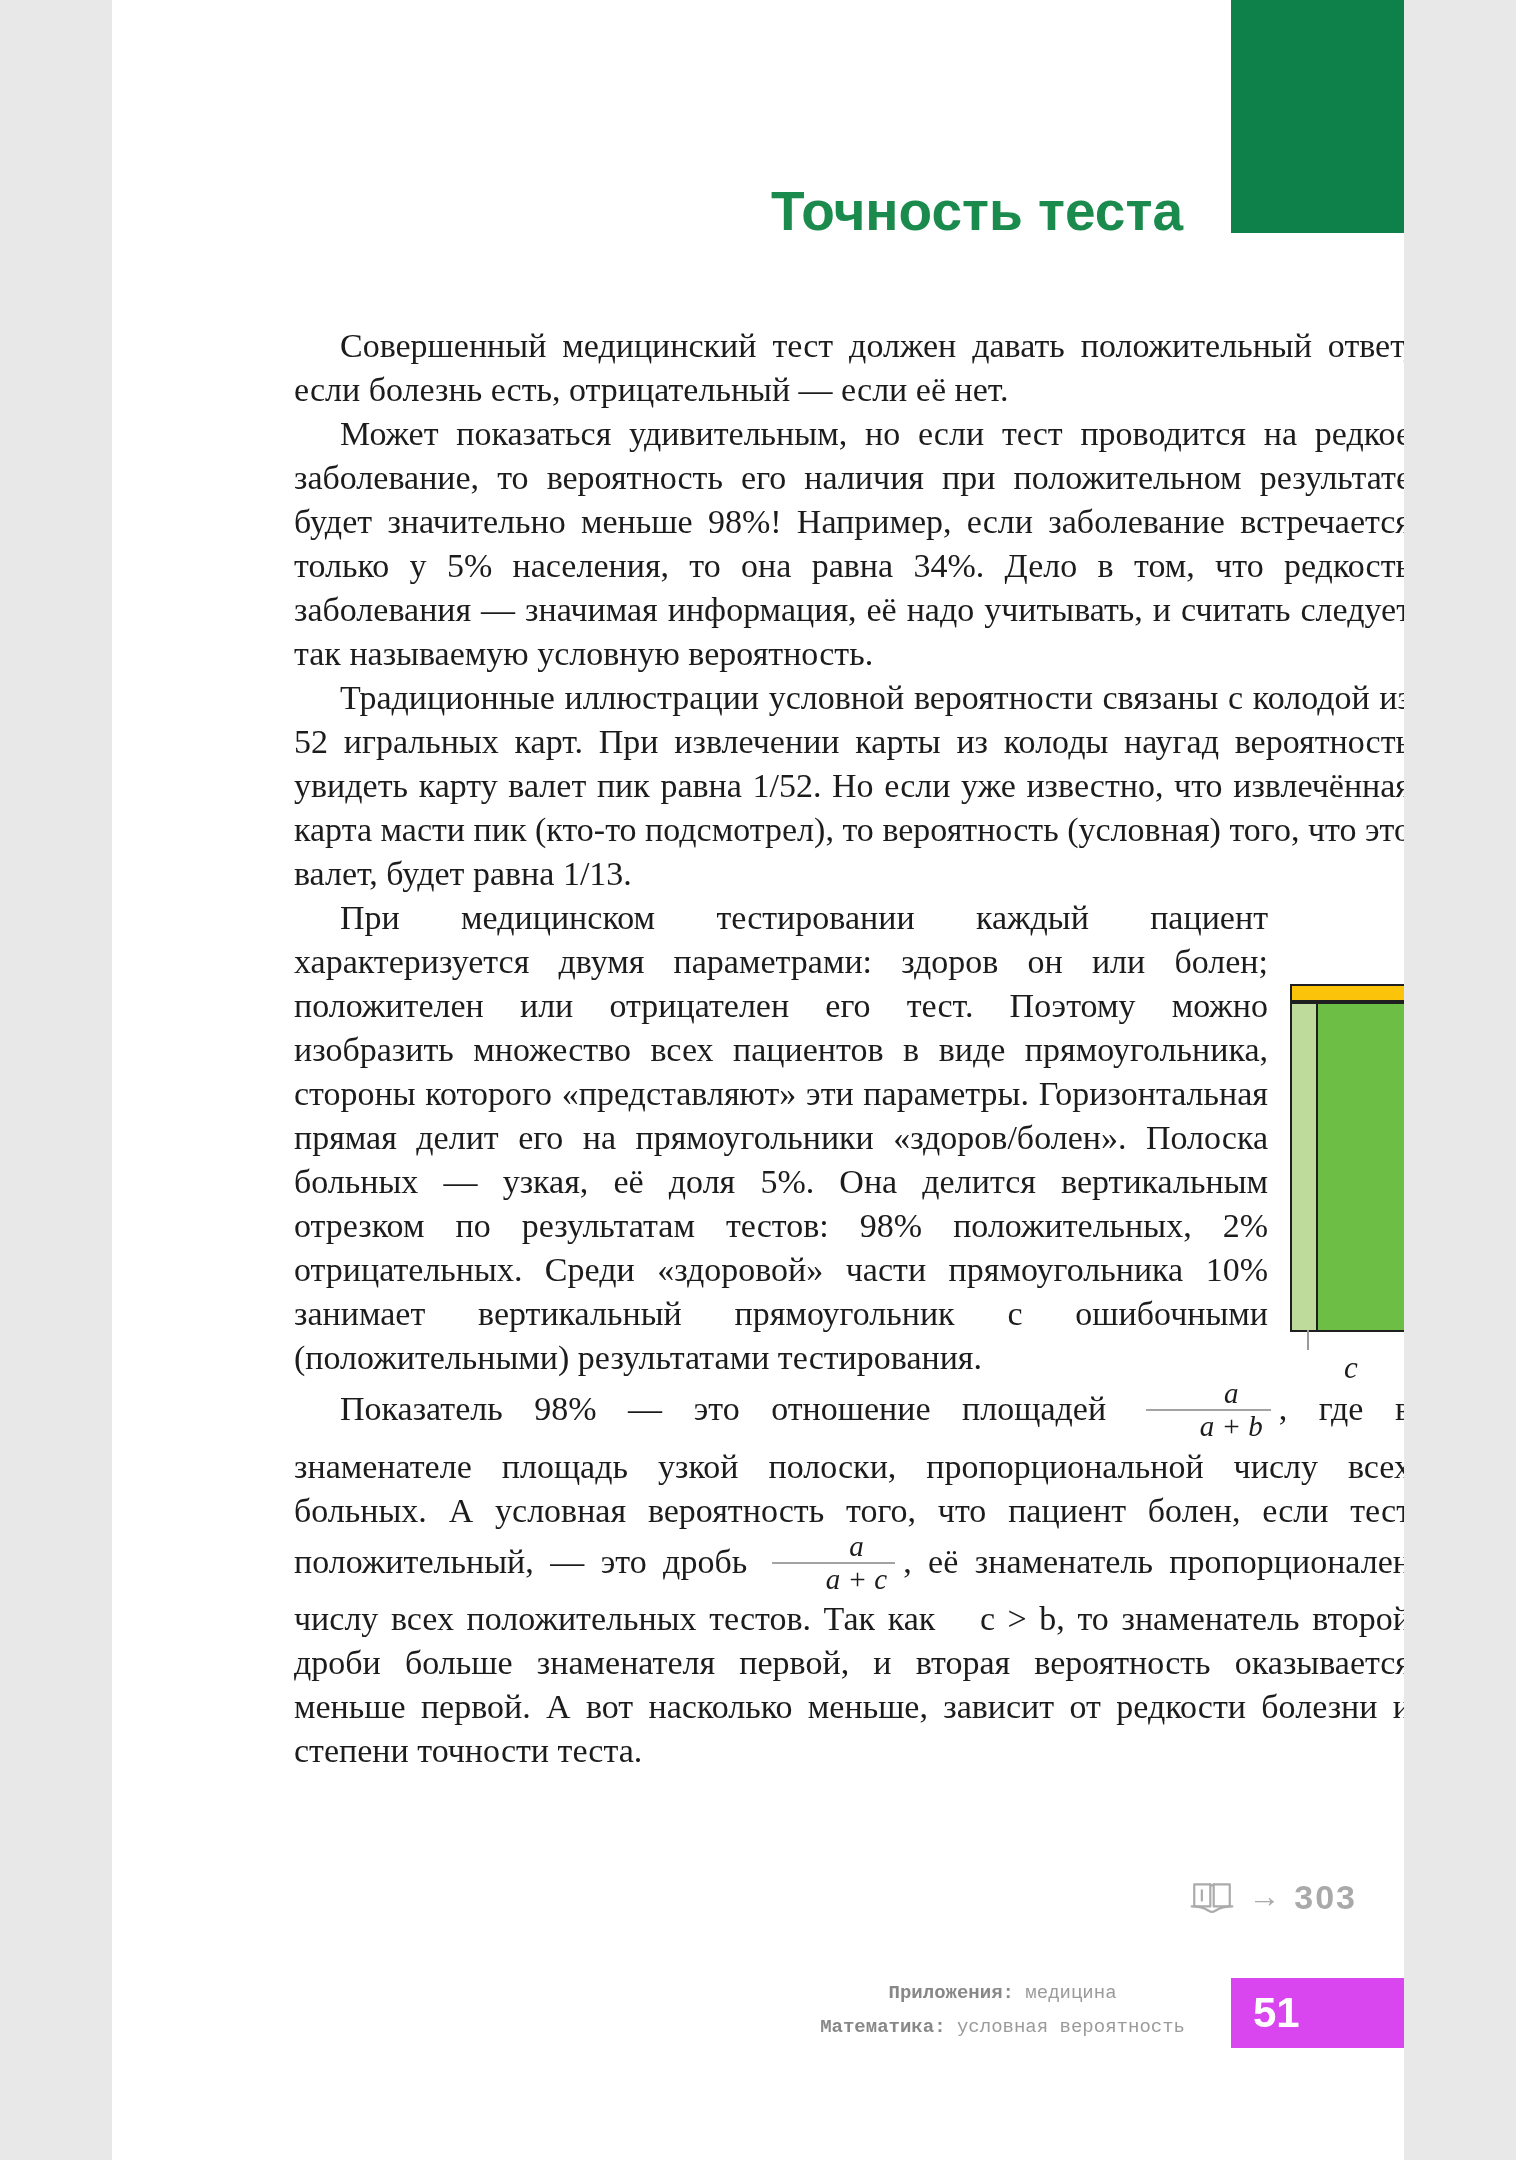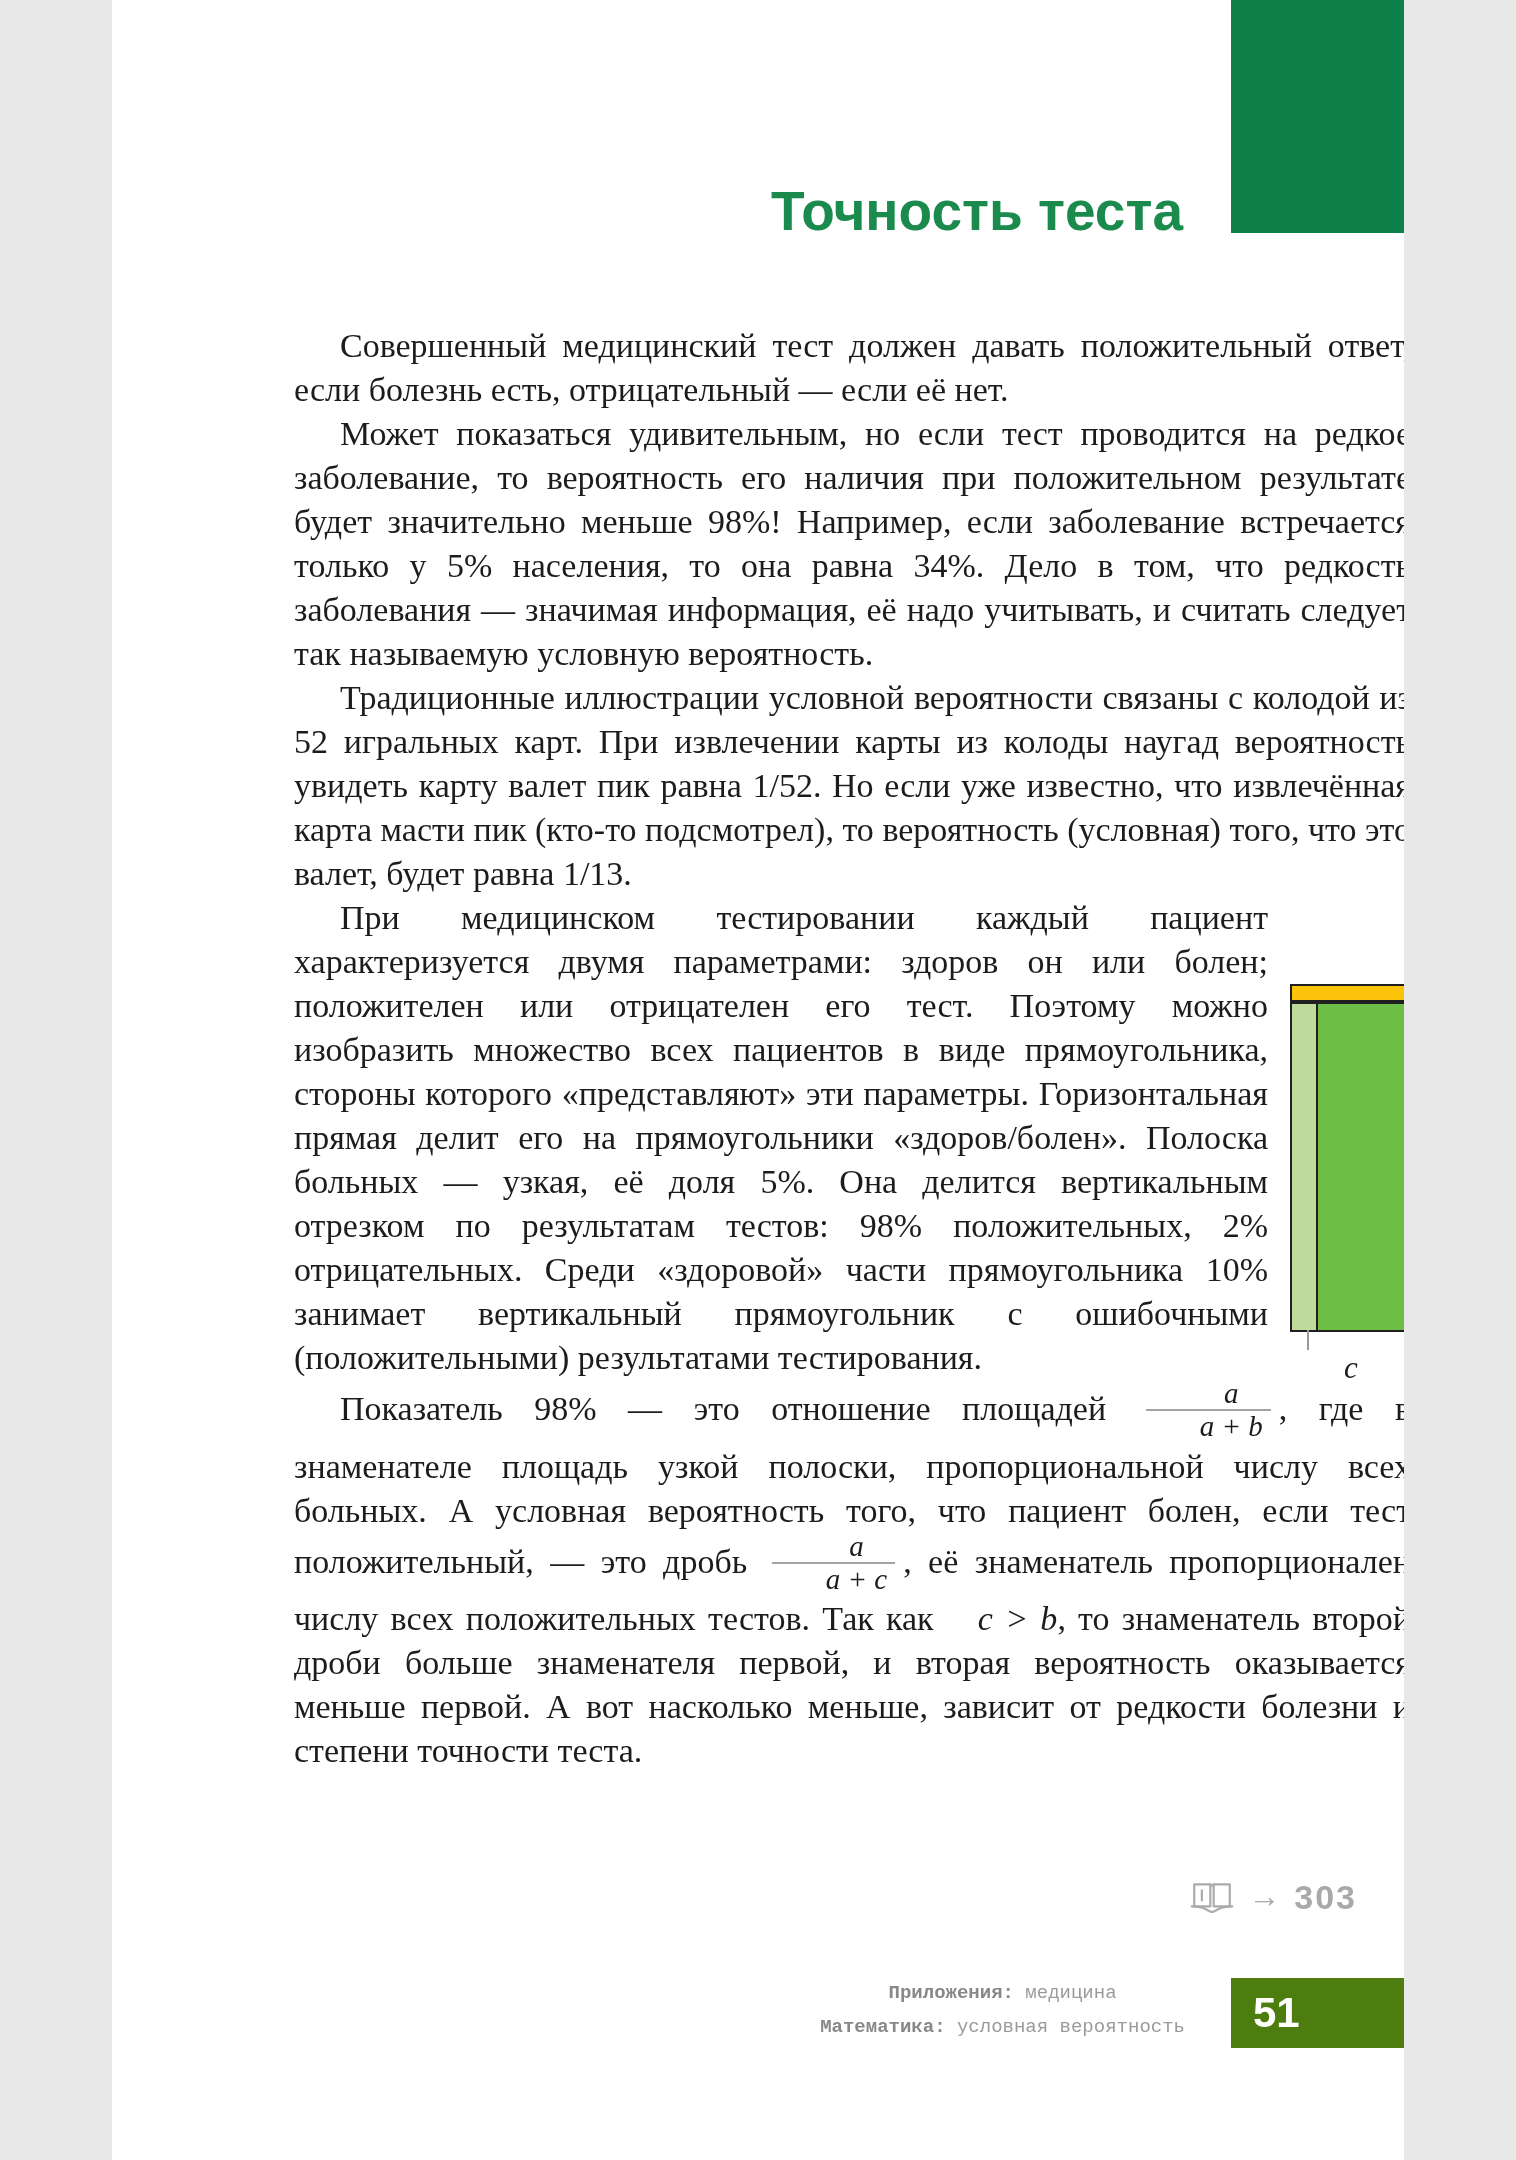--- a/index.html
+++ b/index.html
@@ -14,21 +14,21 @@
     position:absolute;top:188px;right:221px;
     font-family:"Liberation Sans","DejaVu Sans",sans-serif;
     font-weight:bold;font-size:55px;line-height:46px;white-space:nowrap;
   }
   
   .content{
     position:absolute;left:182px;top:324px;width:1117px;
     font-size:34px;line-height:44px;text-align:justify;
   }
   .bp{margin:0;text-indent:46px;}
-  .mathvar{font-style:italic;margin-left:32px;}
+  .mathvar{margin-left:32px;}
   
   .frac{display:inline-block;vertical-align:middle;text-align:center;
         font-style:italic;font-size:29px;line-height:1.08;margin:0 8px;transform:translateY(-2px);}
   .fnum{display:block;padding:0 8px;}
   .fden{display:block;border-top:2px solid #a3a3a3;padding:0 8px;}
   
   .fig{
     float:right;position:relative;width:254px;height:348px;
     margin:88px -133px 0 22px;
   }
@@ -104,17 +104,17 @@
     </svg>
     <span class="ref-arrow">→</span>
     <span class="ref-page">303</span>
   </div>
 
   <div class="footer">
     <div><b>Приложения:</b> <span>медицина</span></div>
     <div><b>Математика:</b> <span>условная вероятность</span></div>
   </div>
 
-  <div class="pagenum" style="background-color: #4d7c0f; margin-left: 36px;">
+  <div class="pagenum" style="background-color: #d946ef; margin-left: 36px;">
     <span>51</span>
   </div>
 
 </div>
 
 </body></html>

